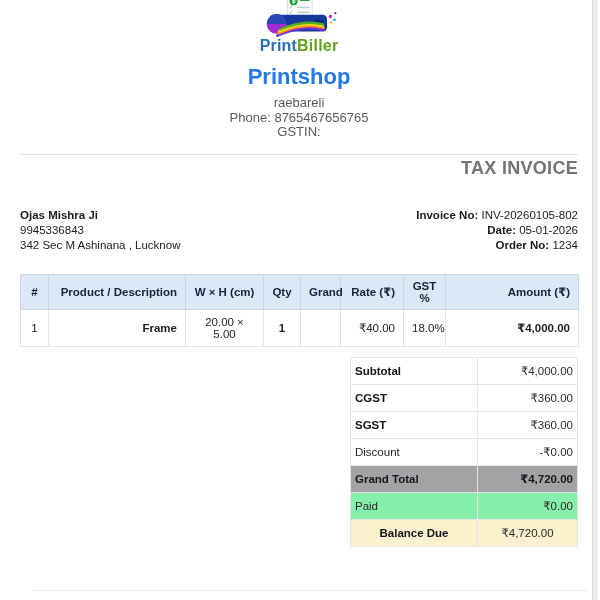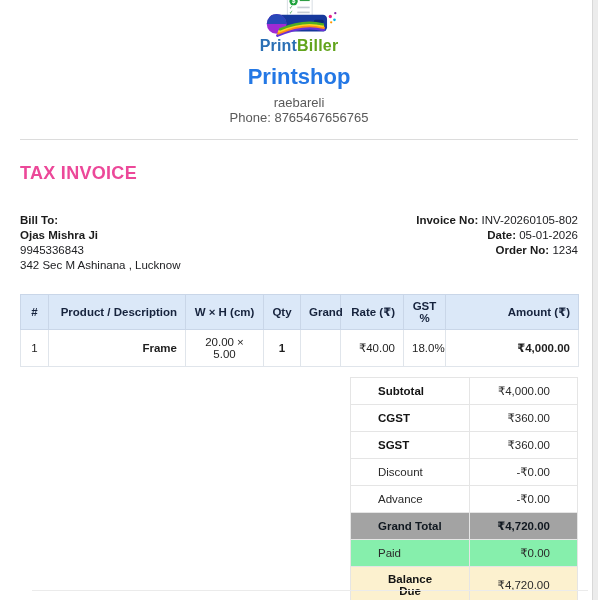--- a/index.html
+++ b/index.html
@@ -18,41 +18,41 @@
   .logo-icon { height:38px; display:block; margin:0 auto; }
   .logo-text { font-size:16px; font-weight:800; letter-spacing:.2px; line-height:16px; }
   .logo-text .lp { color:#2a6fb5;text-align:center; }
   .logo-text .lb { color:#62a41c; }
   .shop-name { margin-top:9px; font-size:22px; line-height:28px; font-weight:800; color:#2478e5; }
   .shop-subs { margin-top:5px; }
   .shop-sub { font-size:13px; color:#5a5a5a; line-height:14.5px; }
 
   .divider { border:none; border-top:1px solid #dcdcdc; margin:14px 0 0 0; }
 
-  .title { text-align:left; font-size:18px; font-weight:800; color:#ec4899; margin-top:23px; letter-spacing:.3px; }
+  .title { text-align:right; font-size:18px; font-weight:800; color:#737373; margin-top:3px; letter-spacing:.3px; }
 
   
   .parties { display:flex; justify-content:space-between; margin-top:29px; font-size:11.5px; line-height:15px; }
   .b { font-weight:700; color:#1b1b1b; }
   .meta { text-align:right;margin-left:19px; }
 
   
   table { border-collapse:collapse; }
   .items { width:100%; margin-top:21px; font-size:11.5px; table-layout:fixed; }
   .items th { background:#dbe8f8; border:1px solid #c9d6e8; padding:5px 8px; font-weight:700; color:#16233d; }
   .items td { border:1px solid #e0e5eb; padding:6px 8px; color:#1e1e1e; }
   .c { text-align:center; }
   .r { text-align:right; }
   .l { text-align:right; }
   .muted { color:#4a4a4a; }
   .bold { font-weight:700; color:#141414; }
 
   
   .totals { width:228px; margin:10px 0 0 auto; font-size:11.5px; }
-  .totals td { border:1px solid #e5e5e5; padding:6px 27px; color:#2a2a2a; }
+  .totals td { border:1px solid #e5e5e5; padding:6px 4px; color:#2a2a2a; }
   .totals .tlabel { width:118px; }
   .totals .tvalue { text-align:right; }
   .totals tr.lbl-bold .tlabel { font-weight:700; color:#141414; }
   .totals tr.grand td { background:#a3a3a3; font-weight:700; color:#101820; }
   .totals tr.paid td { background:#86efac; }
   .totals tr.balance td { background:#fcf1cf;text-align:center; }
   .totals tr.balance .tlabel { font-weight:700; color:#141414; }
 
   
   .scroll-track { position:absolute; top:0; left:592px; width:5px; height:600px; background:#ececec; border-left:1px solid #d8d8d8; }
@@ -86,30 +86,30 @@
       <circle cx="90" cy="26" r="2" fill="#e91e8c"></circle>
       <circle cx="95" cy="30" r="1.6" fill="#00b5e2"></circle>
       <circle cx="91" cy="33" r="1.4" fill="#ff9800"></circle>
       <circle cx="96" cy="22" r="1.4" fill="#8e24aa"></circle>
     </svg>
     <div class="logo-text"><span class="lp">Print</span><span class="lb">Biller</span></div>
     <div class="shop-name">Printshop</div>
     <div class="shop-subs">
       <div class="shop-sub">raebareli</div>
       <div class="shop-sub">Phone: 8765467656765</div>
+      <div class="shop-sub">GSTIN:</div>
     </div>
   </div>
 
   <hr class="divider">
 
   <div class="title">TAX INVOICE</div>
 
   <div class="parties">
     <div class="bill-to">
-      <div class="b">Bill To:</div>
       <div class="b">Ojas Mishra Ji</div>
       <div>9945336843</div>
       <div>342 Sec M Ashinana , Lucknow</div>
     </div>
     <div class="meta">
       <div><span class="b">Invoice No:</span> <span>INV-20260105-802</span></div>
       <div><span class="b">Date:</span> <span>05-01-2026</span></div>
       <div><span class="b">Order No:</span> <span>1234</span></div>
     </div>
   </div>
@@ -162,24 +162,20 @@
         <td class="tvalue">₹360.00</td>
       </tr>
       <tr class="lbl-bold">
         <td class="tlabel">SGST</td>
         <td class="tvalue">₹360.00</td>
       </tr>
       <tr>
         <td class="tlabel">Discount</td>
         <td class="tvalue">-₹0.00</td>
       </tr>
-      <tr>
-        <td class="tlabel">Advance</td>
-        <td class="tvalue">-₹0.00</td>
-      </tr>
       <tr class="grand">
         <td class="tlabel">Grand Total</td>
         <td class="tvalue">₹4,720.00</td>
       </tr>
       <tr class="paid">
         <td class="tlabel">Paid</td>
         <td class="tvalue">₹0.00</td>
       </tr>
       <tr class="balance">
         <td class="tlabel">Balance Due</td>

